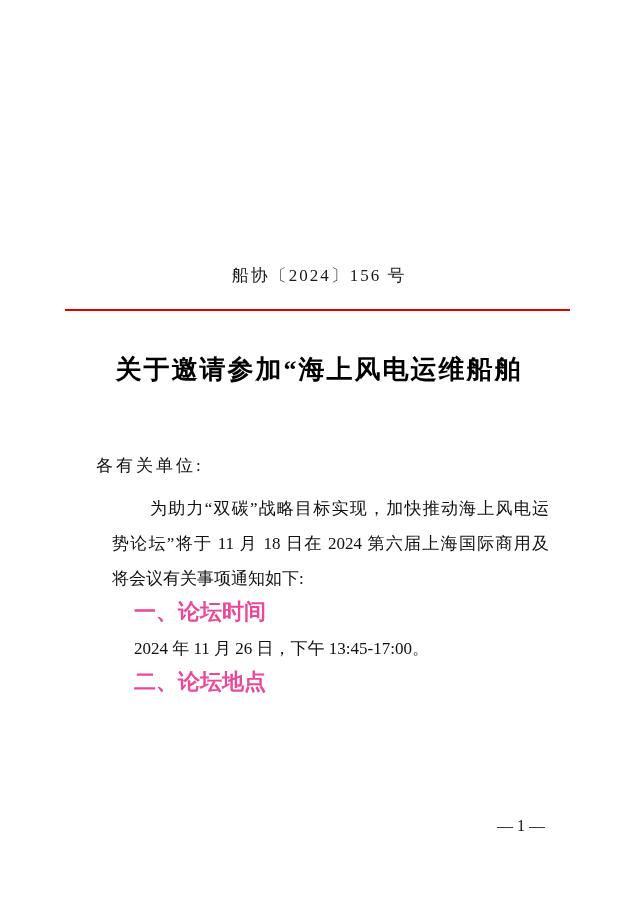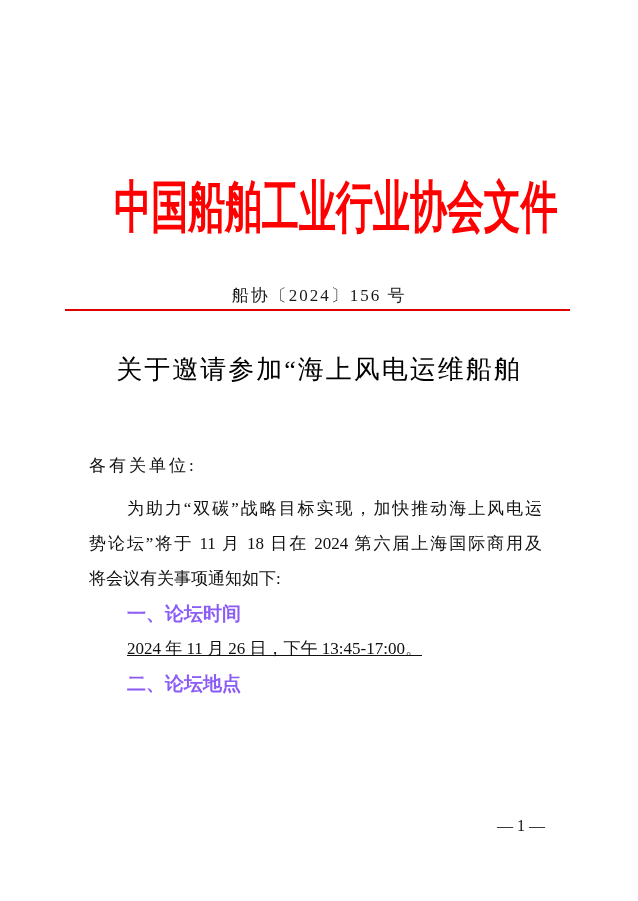--- a/index.html
+++ b/index.html
@@ -34,21 +34,21 @@
     font-weight: bold;
     color: #ff0000;
     transform: scaleX(0.66);
     transform-origin: center center;
     letter-spacing: 0px;
   }
 
   
   .doc-number {
     position: absolute;
-    top: 284px;
+    top: 264px;
     left: 0;
     width: 100%;
     text-align: center;
     font-size: 17px;
     letter-spacing: 2px;
     line-height: 24px;
   }
 
   
   .red-line {
@@ -61,83 +61,80 @@
   }
 
   
   .notice-title {
     position: absolute;
     top: 350px;
     left: 0;
     width: 100%;
     text-align: center;
     font-size: 26px;
-    font-weight: normal;
+    font-weight: bold;
     letter-spacing: 2px;
     line-height: 40px;
     color: #000000;
   }
 
   
   .body-block {
     position: absolute;
     top: 448px;
-    left: 89px;
+    left: 96px;
     width: 453px;
     font-size: 17px;
     line-height: 35px;
     color: #111111;
   }
   .salutation {
     letter-spacing: 3px;
   }
   .paragraph {
     margin-top: 8px;
   }
   .para-line {
     text-align: justify;
+    margin-left: 16px;
   }
   .para-line.jl {
     text-align-last: justify;
   }
   .para-line.indent {
     padding-left: 38px;
   }
   .section-heading {
-    font-family: Liberation Sans, sans-serif;
+    font-family: Liberation Mono, monospace;
     font-weight: bold;
-    font-size: 19px;
+    font-size: 22px;
     text-indent: 38px;
-    color: #8b5cf6;
+    color: #ec4899;
   }
   .section-body {
     text-indent: 38px;
-    text-decoration: underline;
   }
 
   
   .page-number {
     position: absolute;
     top: 817px;
     left: 0;
     width: 545px;
     text-align: right;
     font-size: 16px;
     line-height: 18px;
     color: #111111;
   }
 </style>
 </head>
 <body>
 
 <div class="page">
 
-  <div class="issuer-banner">
-    <span class="stretch">中国船舶工业行业协会文件</span>
-  </div>
 
   <div class="doc-number">船协〔2024〕156 号</div>
 
   <div class="red-line"></div>
 
   <div class="notice-title">
     <div>关于邀请参加“海上风电运维船舶</div>
   </div>
 
   <div class="body-block">

